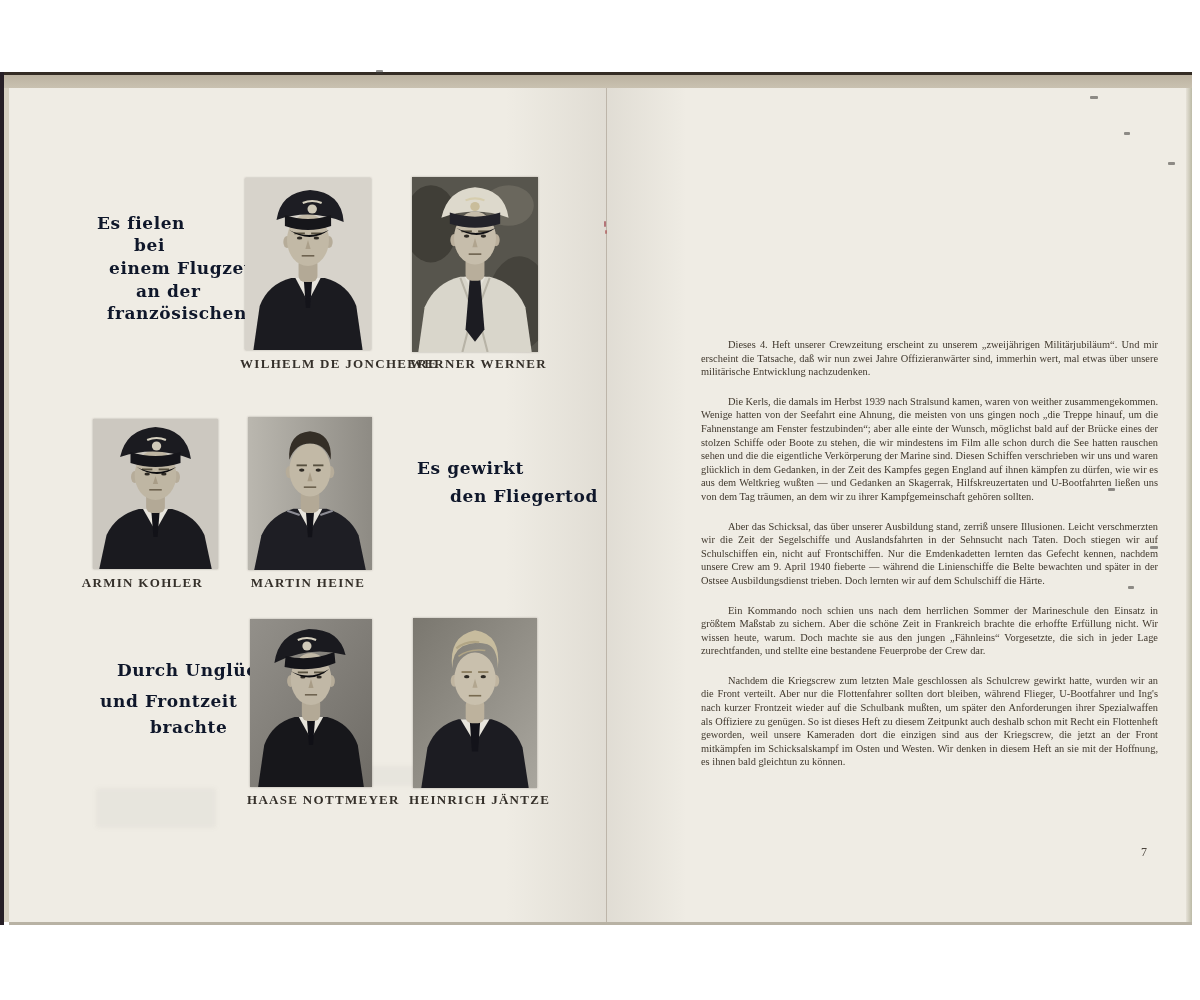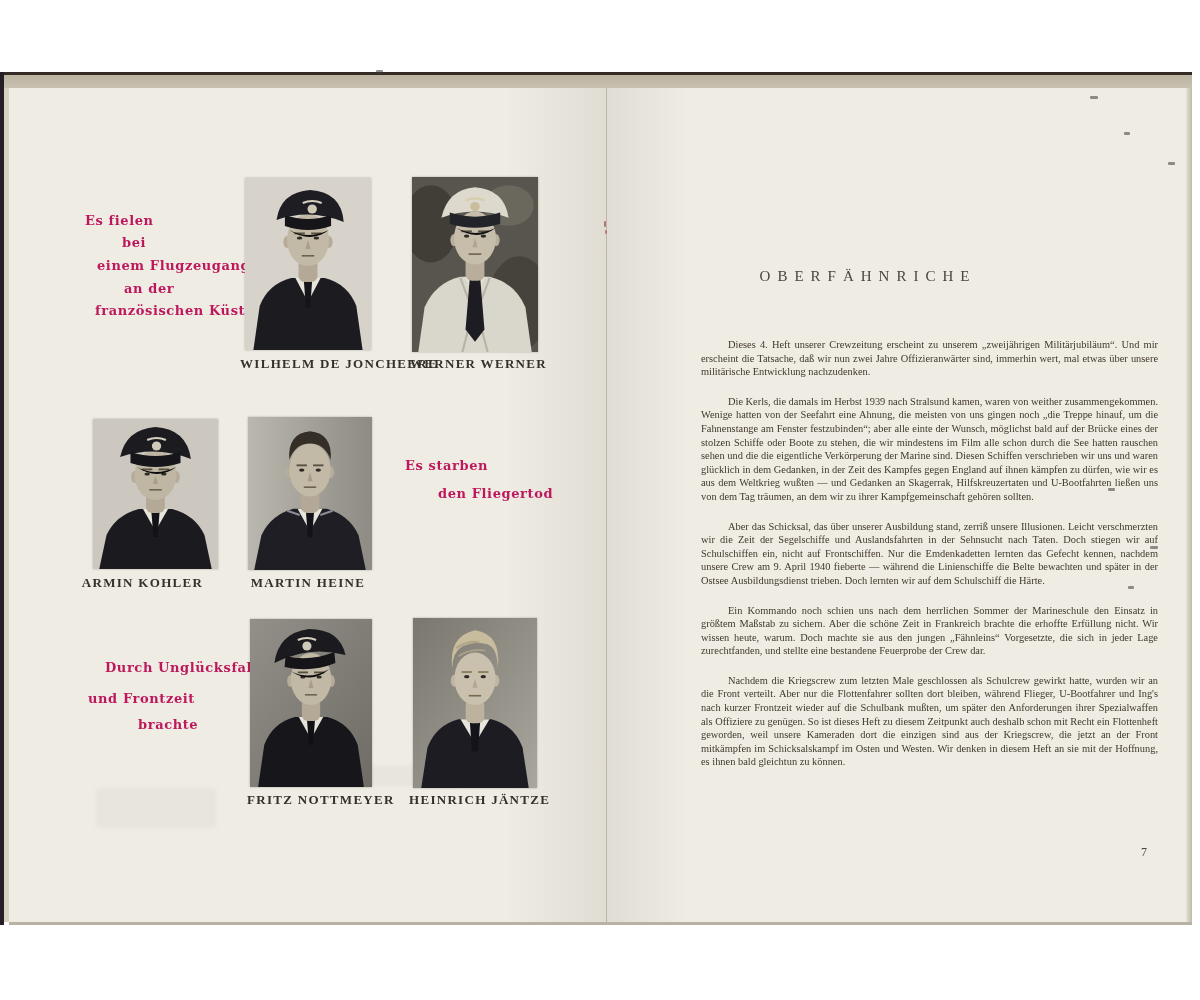--- a/index.html
+++ b/index.html
@@ -18,21 +18,21 @@
   .gutter-shade-l{position:absolute;left:505px;top:88px;width:101px;height:834px;
                   background:linear-gradient(90deg,rgba(95,85,70,0),rgba(95,85,70,0.10));}
   .gutter-shade-r{position:absolute;left:607px;top:88px;width:80px;height:834px;
                   background:linear-gradient(90deg,rgba(95,85,70,0.10),rgba(95,85,70,0));}
   .gutter-line{position:absolute;left:606px;top:88px;width:1px;height:834px;background:rgba(128,116,98,0.45);}
   .stitch{position:absolute;width:2px;border-radius:1px;opacity:.75;}
   .speck{position:absolute;background:#3c3a36;opacity:.55;border-radius:1px;}
   .ghost{position:absolute;background:rgba(100,100,100,0.05);filter:blur(2px);border-radius:2px;}
   
   .memorial{position:absolute;font-family:"DejaVu Serif",serif;font-weight:700;
-            font-size:13px;color:#be185d;letter-spacing:.6px;white-space:nowrap;}
+            font-size:17px;color:#0f172a;letter-spacing:.6px;white-space:nowrap;margin-left:12px;}
   .photo{position:absolute;box-shadow:0 0 2px rgba(60,50,40,.35);}
   .photo svg{display:block;width:100%;height:100%;}
   .caption{position:absolute;font-family:"Liberation Serif",serif;font-weight:700;
            font-size:13px;letter-spacing:1.3px;color:#35302a;text-align:center;white-space:nowrap;}
   
   .title{position:absolute;left:692px;top:268px;width:352px;text-align:center;
          font-size:15px;letter-spacing:7px;color:#4a453d;white-space:nowrap;}
   .body-text{position:absolute;left:701px;top:322px;width:457px;}
   .body-text p{margin:16px 0 7px 0;text-indent:27px;font-size:10.4px;line-height:13.6px;
                color:#40382d;text-align:justify;}
@@ -66,21 +66,21 @@
   <div class="speck" style="left:1128px;top:586px;width:6px;height:3px;"></div>
   <div class="ghost" style="left:252px;top:766px;width:210px;height:20px;"></div>
   <div class="ghost" style="left:96px;top:788px;width:120px;height:40px;"></div>
 
   <div class="memorial" style="left:85px;top:213px;">Es fielen</div>
   <div class="memorial" style="left:122px;top:235px;">bei</div>
   <div class="memorial" style="left:97px;top:258px;">einem Flugzeugangriff</div>
   <div class="memorial" style="left:124px;top:281px;">an der</div>
   <div class="memorial" style="left:95px;top:303px;">französischen Küste</div>
 
-  <div class="memorial" style="left:405px;top:458px;">Es starben</div>
+  <div class="memorial" style="left:405px;top:458px;">Es gewirkt</div>
   <div class="memorial" style="left:438px;top:486px;">den Fliegertod</div>
 
   <div class="memorial" style="left:105px;top:660px;">Durch Unglücksfall</div>
   <div class="memorial" style="left:88px;top:691px;">und Frontzeit</div>
   <div class="memorial" style="left:138px;top:717px;">brachte</div>
 
   <div class="photo" style="left:245px;top:178px;width:126px;height:172px;">
     <svg viewBox="0 0 120 172" preserveAspectRatio="none">
       <rect width="120" height="172" fill="#d7d3cb"></rect>
       <path d="M8,172 L14,128 Q22,106 44,100 L76,100 Q98,106 106,128 L112,172 Z" fill="#1b1b20"></path>
@@ -242,24 +242,23 @@
       <path d="M44,38 Q54,30 70,32" stroke="#b1a585" stroke-width="1.5" fill="none"></path>
       <ellipse cx="52" cy="58" rx="2.6" ry="1.6" fill="#2e2a24"></ellipse>
         <ellipse cx="68" cy="58" rx="2.6" ry="1.6" fill="#2e2a24"></ellipse>
       <rect x="47" y="52.5" width="10" height="1.8" fill="#8a7c5e"></rect>
         <rect x="63" y="52.5" width="10" height="1.8" fill="#8a7c5e"></rect>
       <path d="M60,60 L57.5,69 L62.5,69 Z" fill="#b2a68f"></path>
       <rect x="54" y="76" width="12" height="1.6" fill="#77694f"></rect>
     </svg>
   </div>
 
-  <div class="caption" style="left:247px;top:792px;width:122px;">FRITZ NOTTMEYER</div>
+  <div class="caption" style="left:247px;top:792px;width:122px;">HAASE NOTTMEYER</div>
   <div class="caption" style="left:409px;top:792px;width:124px;">HEINRICH JÄNTZE</div>
 
-  <div class="title">OBERFÄHNRICHE</div>
 
   <div class="body-text">
     <p>Dieses 4. Heft unserer Crewzeitung erscheint zu unserem „zweijährigen Militärjubiläum“. Und mir erscheint die Tatsache, daß wir nun zwei Jahre Offizieranwärter sind, immerhin wert, mal etwas über unsere militärische Entwicklung nachzudenken.</p>
     <p>Die Kerls, die damals im Herbst 1939 nach Stralsund kamen, waren von weither zusammengekommen. Wenige hatten von der Seefahrt eine Ahnung, die meisten von uns gingen noch „die Treppe hinauf, um die Fahnenstange am Fenster festzubinden“; aber alle einte der Wunsch, möglichst bald auf der Brücke eines der stolzen Schiffe oder Boote zu stehen, die wir mindestens im Film alle schon durch die See hatten rauschen sehen und die die eigentliche Verkörperung der Marine sind. Diesen Schiffen verschrieben wir uns und waren glücklich in dem Gedanken, in der Zeit des Kampfes gegen England auf ihnen kämpfen zu dürfen, wie wir es aus dem Weltkrieg wußten — und Gedanken an Skagerrak, Hilfskreuzertaten und U-Bootfahrten ließen uns von dem Tag träumen, an dem wir zu ihrer Kampfgemeinschaft gehören sollten.</p>
     <p>Aber das Schicksal, das über unserer Ausbildung stand, zerriß unsere Illusionen. Leicht verschmerzten wir die Zeit der Segelschiffe und Auslandsfahrten in der Sehnsucht nach Taten. Doch stiegen wir auf Schulschiffen ein, nicht auf Frontschiffen. Nur die Emdenkadetten lernten das Gefecht kennen, nachdem unsere Crew am 9. April 1940 fieberte — während die Linienschiffe die Belte bewachten und später in der Ostsee Ausbildungsdienst trieben. Doch lernten wir auf dem Schulschiff die Härte.</p>
     <p>Ein Kommando noch schien uns nach dem herrlichen Sommer der Marineschule den Einsatz in größtem Maßstab zu sichern. Aber die schöne Zeit in Frankreich brachte die erhoffte Erfüllung nicht. Wir wissen heute, warum. Doch machte sie aus den jungen „Fähnleins“ Vorgesetzte, die sich in jeder Lage zurechtfanden, und stellte eine bestandene Feuerprobe der Crew dar.</p>
     <p>Nachdem die Kriegscrew zum letzten Male geschlossen als Schulcrew gewirkt hatte, wurden wir an die Front verteilt. Aber nur die Flottenfahrer sollten dort bleiben, während Flieger, U-Bootfahrer und Ing's nach kurzer Frontzeit wieder auf die Schulbank mußten, um später den Anforderungen ihrer Spezialwaffen als Offiziere zu genügen. So ist dieses Heft zu diesem Zeitpunkt auch deshalb schon mit Recht ein Flottenheft geworden, weil unsere Kameraden dort die einzigen sind aus der Kriegscrew, die jetzt an der Front mitkämpfen im Schicksalskampf im Osten und Westen. Wir denken in diesem Heft an sie mit der Hoffnung, es ihnen bald gleichtun zu können.</p>
   </div>
 
   <div class="page-number">7</div>

